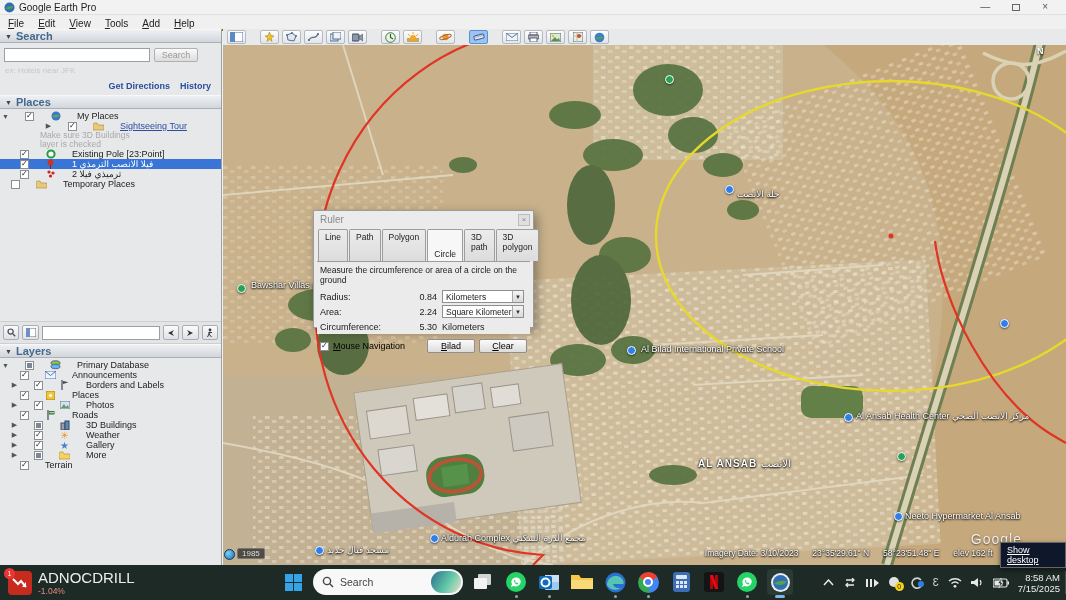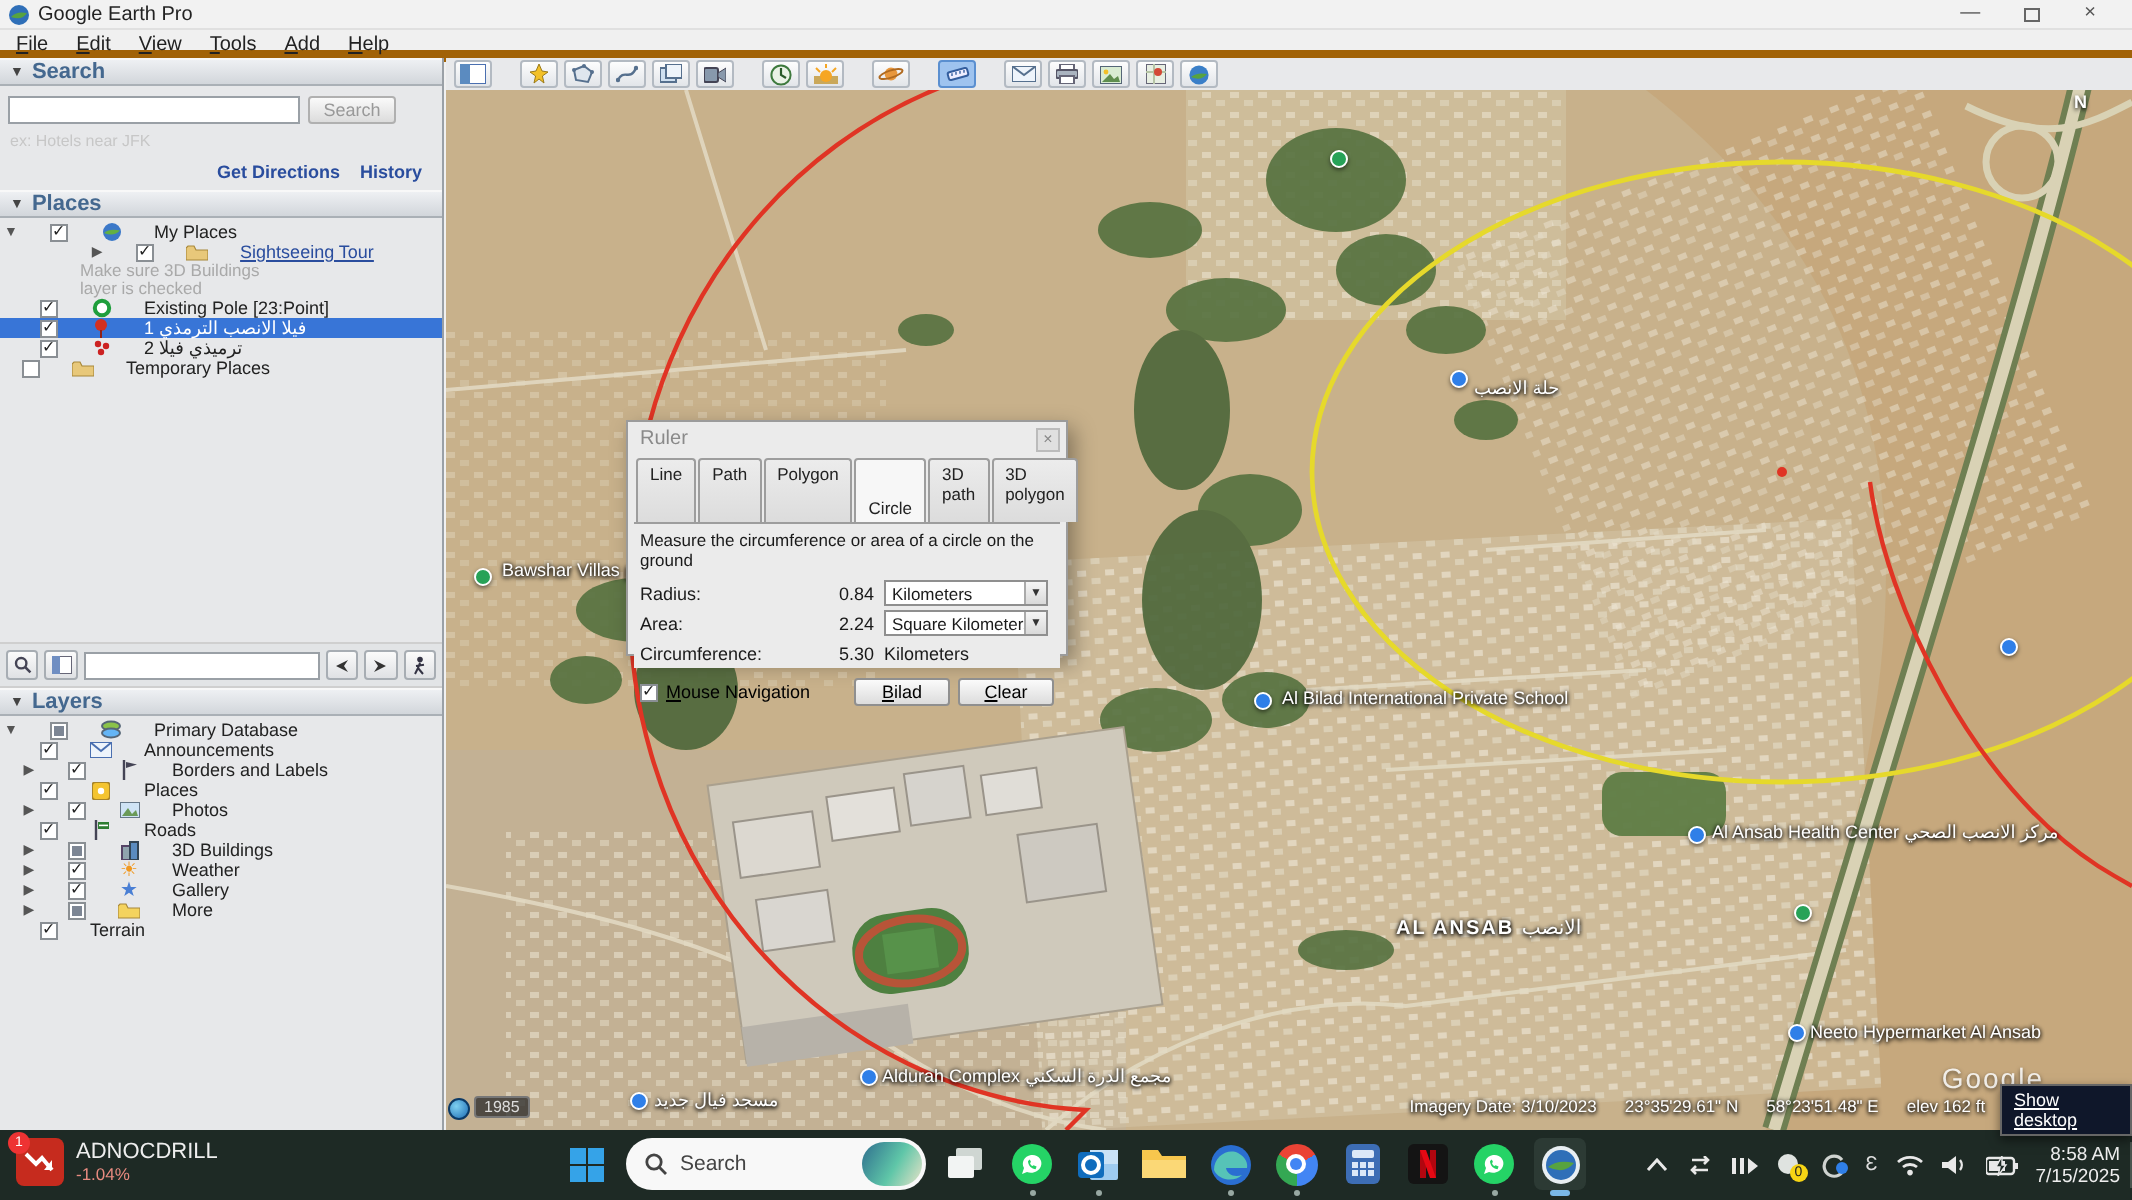--- a/index.html
+++ b/index.html
@@ -6,21 +6,21 @@
   html,body { width:1066px; height:600px; overflow:hidden; font-family:"Liberation Sans",sans-serif; background:#000; }
   .abs { position:absolute; }
   #stage { position:relative; width:1066px; height:600px; background:#f0f0f0; }
 
   
   #titlebar { left:0; top:0; width:1066px; height:15px; background:#f2f2f2; display:flex; align-items:center; padding:0 4px; border-bottom:1px solid #e0e0e0; }
   #titlebar .title { font-size:10px; color:#222; margin-left:4px; }
   .winbtns { margin-left:auto; display:flex; gap:22px; padding-right:14px; color:#555; font-size:10px; align-items:center; }
   .winbtn { cursor:default; line-height:10px; }
   .restore-glyph { width:8px; height:7px; border:1px solid #666; display:inline-block; }
-  #menubar { left:0; top:17px; width:1066px; height:14px; background:#f0f0f0; display:flex; gap:14px; padding-left:8px; align-items:flex-start; border-bottom:6px solid #a16207; }
+  #menubar { left:0; top:17px; width:1066px; height:14px; background:#f0f0f0; display:flex; gap:14px; padding-left:8px; align-items:flex-end; border-bottom:2px solid #a16207; }
   .menu-item { font-size:10px; color:#222; display:inline-block; }
   .menu-item::first-letter { text-decoration:underline; }
 
   
   #sidebar { left:0; top:29px; width:222px; height:536px; background:#e7e8ea; border-right:1px solid #9aa0a6; }
   .panel-header { height:14px; background:linear-gradient(#eef0f3,#d2d6db); border-top:1px solid #f8f8f8; border-bottom:1px solid #aab0b6; display:flex; align-items:center; padding-left:5px; gap:4px; }
   .panel-header .tri { font-size:7px; color:#444; }
   .panel-header .ph-label { font-size:11px; font-weight:bold; color:#44688f; }
   #search-row { display:flex; gap:4px; padding:5px 4px 2px 4px; }
   #search-input { width:146px; height:14px; border:1px solid #9aa0a6; background:#fff; font-size:9px; }
@@ -86,21 +86,21 @@
   #ruler-foot .spacer { flex:1; }
 
   
   #tooltip { left:1000px; top:542px; background:#0f172a; border:1px solid #666; color:#fff; font-size:9px; padding:2px 6px; z-index:60; box-shadow:0 2px 5px rgba(0,0,0,.5);text-decoration:underline; }
 
   
   #taskbar { left:0; top:565px; width:1066px; height:35px; background:#1e2a25; z-index:50; }
   #tb-widget { position:absolute; left:8px; top:4px; display:flex; gap:6px; align-items:center; }
   #widget-icon { position:relative; width:24px; height:24px; background:#c62b1e; border-radius:4px; display:flex; align-items:center; justify-content:center; }
   #widget-badge { position:absolute; left:-4px; top:-3px; width:11px; height:11px; border-radius:50%; background:#e33; color:#fff; font-size:7px; text-align:center; line-height:11px; }
-  #widget-text .sym { color:#eee; font-size:11px; }
+  #widget-text .sym { color:#eee; font-size:15px; }
   #widget-text .chg { color:#e88b80; font-size:8.5px; }
   #tb-center { position:absolute; left:280px; top:4px; display:flex; gap:7px; align-items:flex-start; }
   .tb-icon { width:26px; height:26px; border-radius:4px; display:flex; align-items:center; justify-content:center; position:relative; }
   .run-dot::after { content:""; position:absolute; left:50%; margin-left:-1.5px; bottom:-3px; width:3px; height:3px; border-radius:2px; background:#98a8a2; }
   .active-bar::after { content:""; position:absolute; left:50%; margin-left:-5px; bottom:-3px; width:10px; height:3px; border-radius:2px; background:#7ab8e8; }
   #tb-search { width:150px; height:26px; border-radius:13px; background:#f8f8f8; display:flex; align-items:center; padding:0 2px 0 9px; gap:6px; }
   #tb-search .stext { color:#444; font-size:10.5px; flex:1; }
   #tb-search .simg { width:30px; height:22px; border-radius:11px; background:linear-gradient(120deg,#2e6e8e,#5fc6a8 55%,#e8e3c8); }
   #tb-tray { position:absolute; right:6px; top:0; height:35px; display:flex; align-items:center; gap:9px; }
   .tray-ico { color:#e8e8e8; display:flex; align-items:center; justify-content:center; }

